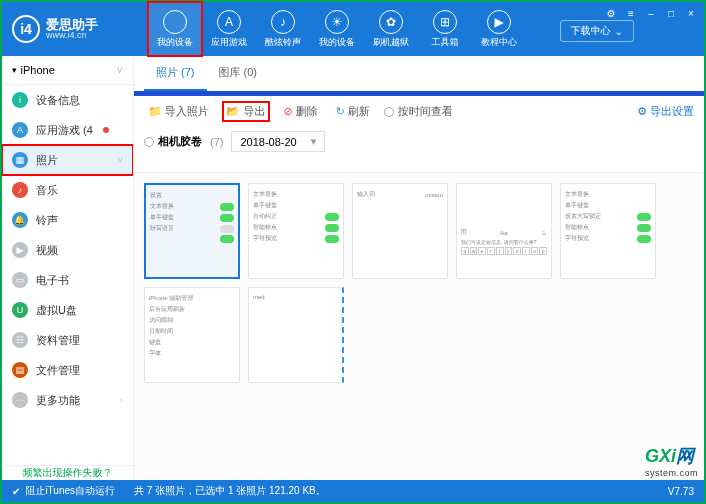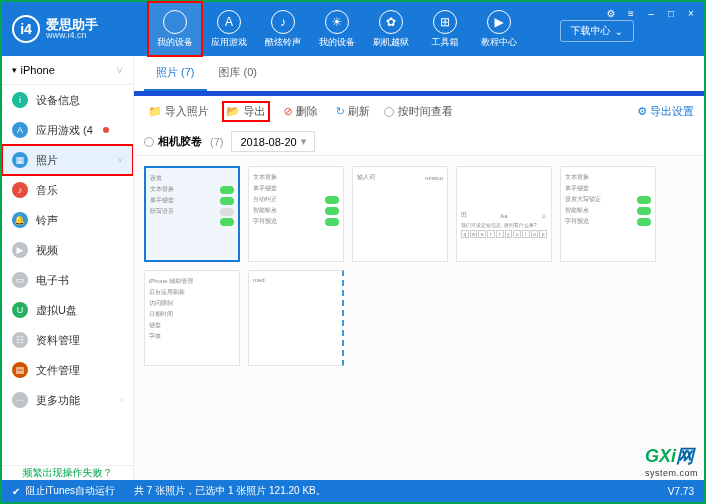--- a/index.html
+++ b/index.html
@@ -36,24 +36,24 @@
 
 .main { flex: 1; display: flex; flex-direction: column; }
 .tabs { display: flex; border-bottom: 5px solid #1d4ed8; padding: 0 10px; }
 .tab { padding: 9px 12px; cursor: pointer; color: #666; font-size: 11px; }
 .tab.active { color: #1979d8; border-bottom: 2px solid #1979d8; }
 .toolbar { display: flex; align-items: center; padding: 6px 10px; gap: 10px; font-size: 11px; color: #555; }
 .tool-btn { display: flex; align-items: center; gap: 3px; cursor: pointer; padding: 2px 4px; }
 .tool-icon { font-size: 11px; }
 .radio-timesearch { display: flex; align-items: center; gap: 4px; }
 .export-settings { margin-left: auto; color: #1979d8; display: flex; align-items: center; gap: 3px; }
-.filter-row { display: flex; align-items: center; padding: 4px 10px 3px; gap: 8px; font-size: 11px; border-bottom: 1px solid #eee; }
+.filter-row { display: flex; align-items: center; padding: 4px 10px 20px; gap: 8px; font-size: 11px; border-bottom: 1px solid #eee; }
 .album-radio { display: flex; align-items: center; gap: 4px; }
 .count-grey { color: #999; }
-.date-select { border: 1px solid #ddd; padding: 3px 8px; display: flex; align-items: center; gap: 4px; cursor: pointer; }
+.date-select { border: 1px solid #ddd; padding: 3px 8px; display: flex; align-items: center; gap: 14px; cursor: pointer; }
 
 .gallery { flex: 1; padding: 10px; display: flex; flex-wrap: wrap; gap: 8px; align-content: flex-start; overflow: auto; background: #fcfcfc; }
 .thumb { width: 96px; height: 96px; background: #fff; border: 1px solid #e5e5e5; position: relative; font-size: 6px; color: #888; padding: 4px; overflow: hidden; }
 .thumb.selected { border: 2px solid #1979d8; background: #f0f6fc; }
 .thumb .row { display: flex; justify-content: space-between; align-items: center; margin: 2px 0; }
 .thumb .toggle { width: 14px; height: 8px; border-radius: 4px; background: #4cd964; position: relative; }
 .thumb .toggle.off { background: #ddd; }
 .thumb .kbrow { display: flex; gap: 1px; margin-top: 2px; }
 .thumb .key { flex: 1; border: 0.5px solid #ccc; text-align: center; font-size: 5px; background: #fff; }
 

